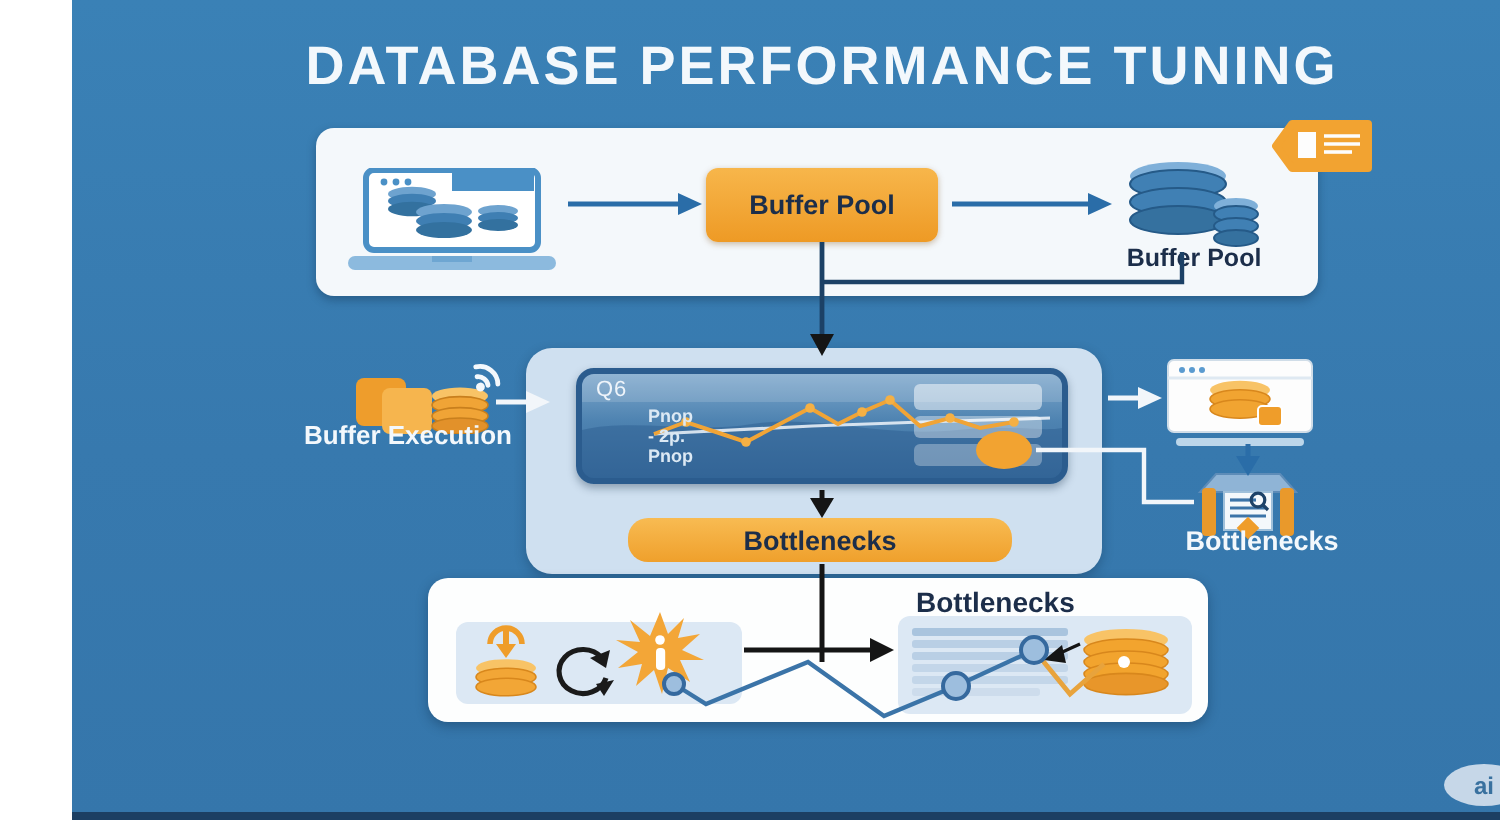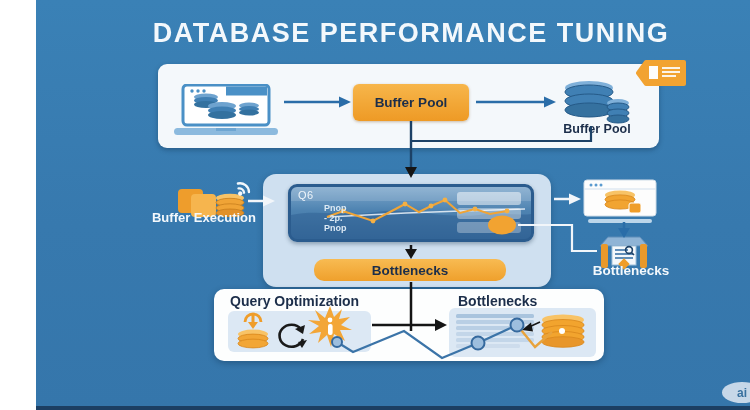--- a/index.html
+++ b/index.html
@@ -158,21 +158,20 @@
     <line x1="17" y1="16" x2="30" y2="16" stroke="#3c74a8" stroke-width="1.6"></line>
     <line x1="17" y1="20" x2="35" y2="20" stroke="#3c74a8" stroke-width="1.6"></line>
     <line x1="17" y1="24" x2="35" y2="24" stroke="#3c74a8" stroke-width="1.6"></line>
     <circle cx="31" cy="16" r="3.4" fill="none" stroke="#1d4268" stroke-width="1.6"></circle>
     <line x1="33.5" y1="18.5" x2="36" y2="21" stroke="#1d4268" stroke-width="1.6"></line>
     <rect x="22" y="26" width="8" height="8" fill="#ef9d2a" transform="rotate(45 26 30)"></rect>
   </svg>
   <div class="abs white-label" style="left:528px;top:263px;width:134px;font-size:13.5px;">Bottlenecks</div>
 
   <div class="abs bottom-box"></div>
-  <div class="abs hdr" style="left:194px;top:293px;">Query Optimization</div>
   <div class="abs hdr" style="left:422px;top:293px;">Bottlenecks</div>
 
   <div class="abs inner-panel" style="left:192px;top:311px;width:143px;height:41px;"></div>
   <div class="abs inner-panel" style="left:413px;top:308px;width:147px;height:49px;"></div>
 
   <svg class="abs" style="left:199px;top:312px;" width="36" height="38" viewBox="0 0 36 38">
     <path d="M10,10 A8,8 0 0 1 26,10" fill="none" stroke="#ef9d2a" stroke-width="2.8"></path>
     <line x1="18" y1="3" x2="18" y2="11" stroke="#ef9d2a" stroke-width="3"></line>
     <polygon points="13,10 23,10 18,17" fill="#ef9d2a"></polygon>
     <ellipse cx="18" cy="22" rx="15" ry="4.4" fill="#f8c366"></ellipse>

